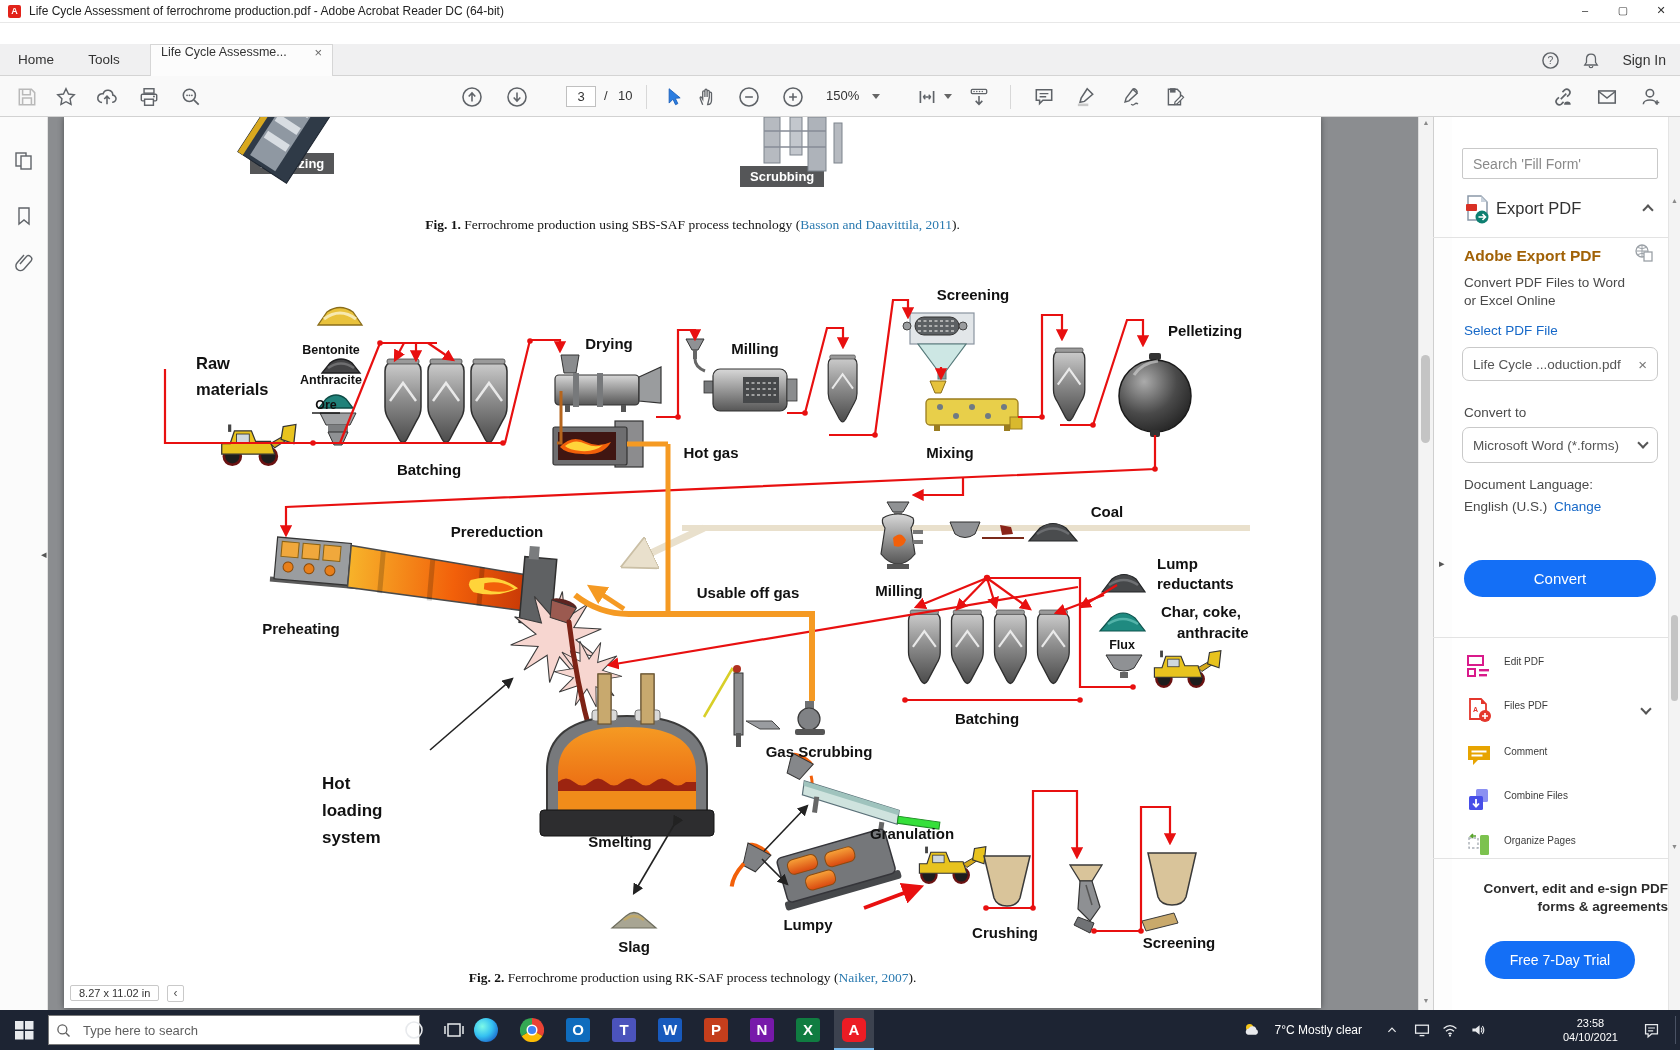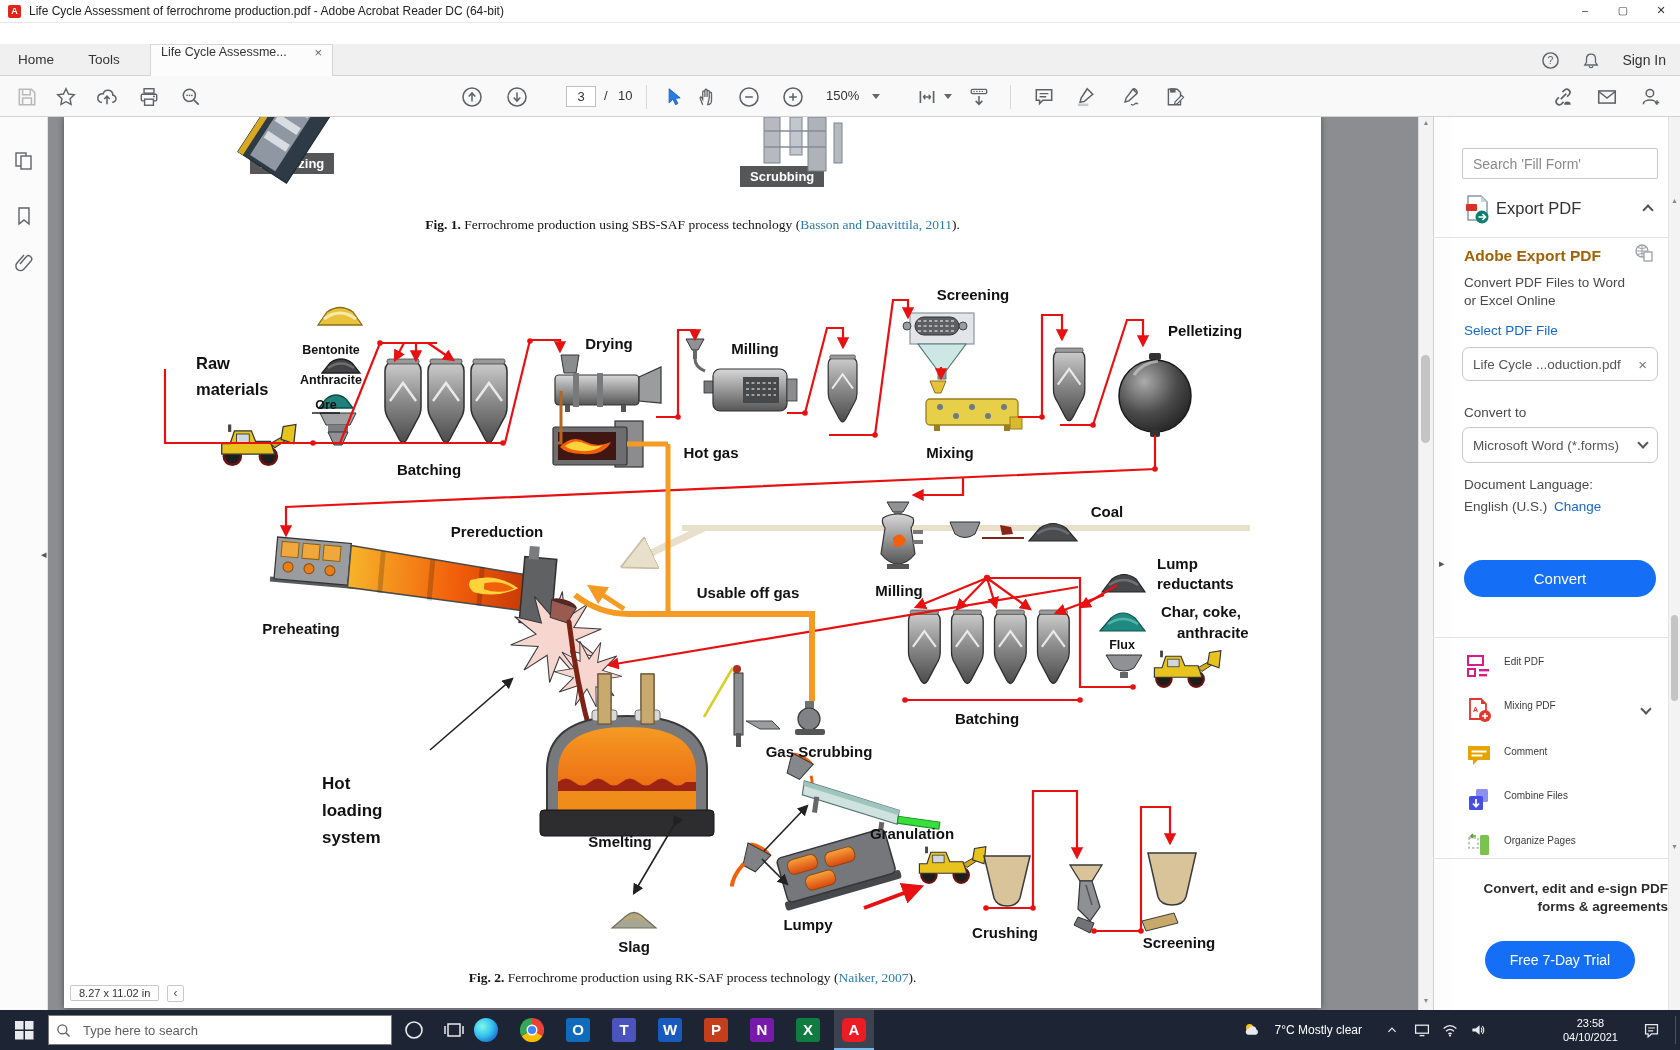--- a/index.html
+++ b/index.html
@@ -69,21 +69,21 @@
   .toolrow { position:absolute; left:0; width:216px; height:44px; }
   .toolrow .ticon { position:absolute; left:14px; top:9px; width:26px; height:26px; }
   .toolrow .tlabel { position:absolute; left:52px; top:12px; font-size:10px; color:#3b3b3b; }
   .promo { position:absolute; width:100%; text-align:right; font-size:13.5px; font-weight:bold; color:#2d2d2d; }
   .trialbtn { position:absolute; left:33px; top:824px; width:150px; height:38px; background:#146ff6; border-radius:19px; color:#fff; font-size:14px; text-align:center; line-height:38px; }
   .chev { display:inline-block; width:8px; height:8px; border-right:2px solid #555; border-bottom:2px solid #555; }
   .chev.up { transform:rotate(-135deg); } .chev.down { transform:rotate(45deg); }
 
   
   .taskbar { position:absolute; left:0; top:1010px; width:1680px; height:40px; background:#1d2433; }
-  .tsearch { position:absolute; left:48px; top:5px; width:344px; height:30px; background:#fff; border:1px solid #7a7a7a; font-size:13px; color:#5f5f5f; padding-left:34px; font-family:"Liberation Sans", sans-serif; }
+  .tsearch { position:absolute; left:48px; top:5px; width:372px; height:30px; background:#fff; border:1px solid #7a7a7a; font-size:13px; color:#5f5f5f; padding-left:34px; font-family:"Liberation Sans", sans-serif; }
   .tsearch::placeholder { color:#5f5f5f; }
   .tbicon { position:absolute; top:8px; width:24px; height:24px; }
   .appicon40 { position:absolute; top:0px; width:40px; height:40px; display:flex; align-items:center; justify-content:center; }
   .appicon40.active { background:rgba(255,255,255,.14); box-shadow:inset 0 -2px 0 #76b9ed; }
   .lettericon { width:24px; height:24px; border-radius:3px; color:#fff; font-weight:bold; font-size:15px; text-align:center; line-height:24px; }
   .trayarea { position:absolute; right:0; top:0; height:40px; color:#fff; }
   .traytxt { position:absolute; font-size:12px; color:#fff; white-space:nowrap; }
   .clock { position:absolute; right:62px; top:6px; text-align:center; font-size:11px; color:#fff; line-height:14px; }
   .svgicon { display:block; }
 </style>
@@ -729,21 +729,21 @@
       <span class="tlabel">Edit PDF</span>
     </div>
     <div class="toolrow" style="top:571px">
       <svg class="ticon" viewBox="0 0 26 26">
           <path d="M4,2 H15 L20,7 V22 H4 Z" fill="none" stroke="#e4362c" stroke-width="1.8"></path>
           <path d="M15,2 L20,7 H15 Z" fill="#e4362c"></path>
           <text x="7" y="15" font-size="7" font-weight="bold" fill="#e4362c" font-family="Liberation Sans">A</text>
           <circle cx="19" cy="19" r="6" fill="#e4362c"></circle>
           <path d="M16,19 H22 M19,16 V22" stroke="#fff" stroke-width="1.6"></path>
         </svg>
-      <span class="tlabel">Mixing PDF</span>
+      <span class="tlabel">Files PDF</span>
       <span class="chev down" style="position:absolute;right:18px;top:17px"></span>
     </div>
     <div class="toolrow" style="top:661px">
       <svg class="ticon" viewBox="0 0 26 26">
           <rect x="10" y="2" width="12" height="13" rx="1.5" fill="#8b90f2"></rect>
           <rect x="3" y="9" width="14" height="14" rx="1.5" fill="#474ee8"></rect>
           <path d="M10,12 V19 M7,16.5 L10,19.7 L13,16.5" stroke="#fff" stroke-width="1.8" fill="none"></path>
         </svg>
       <span class="tlabel">Combine Files</span>
     </div>

